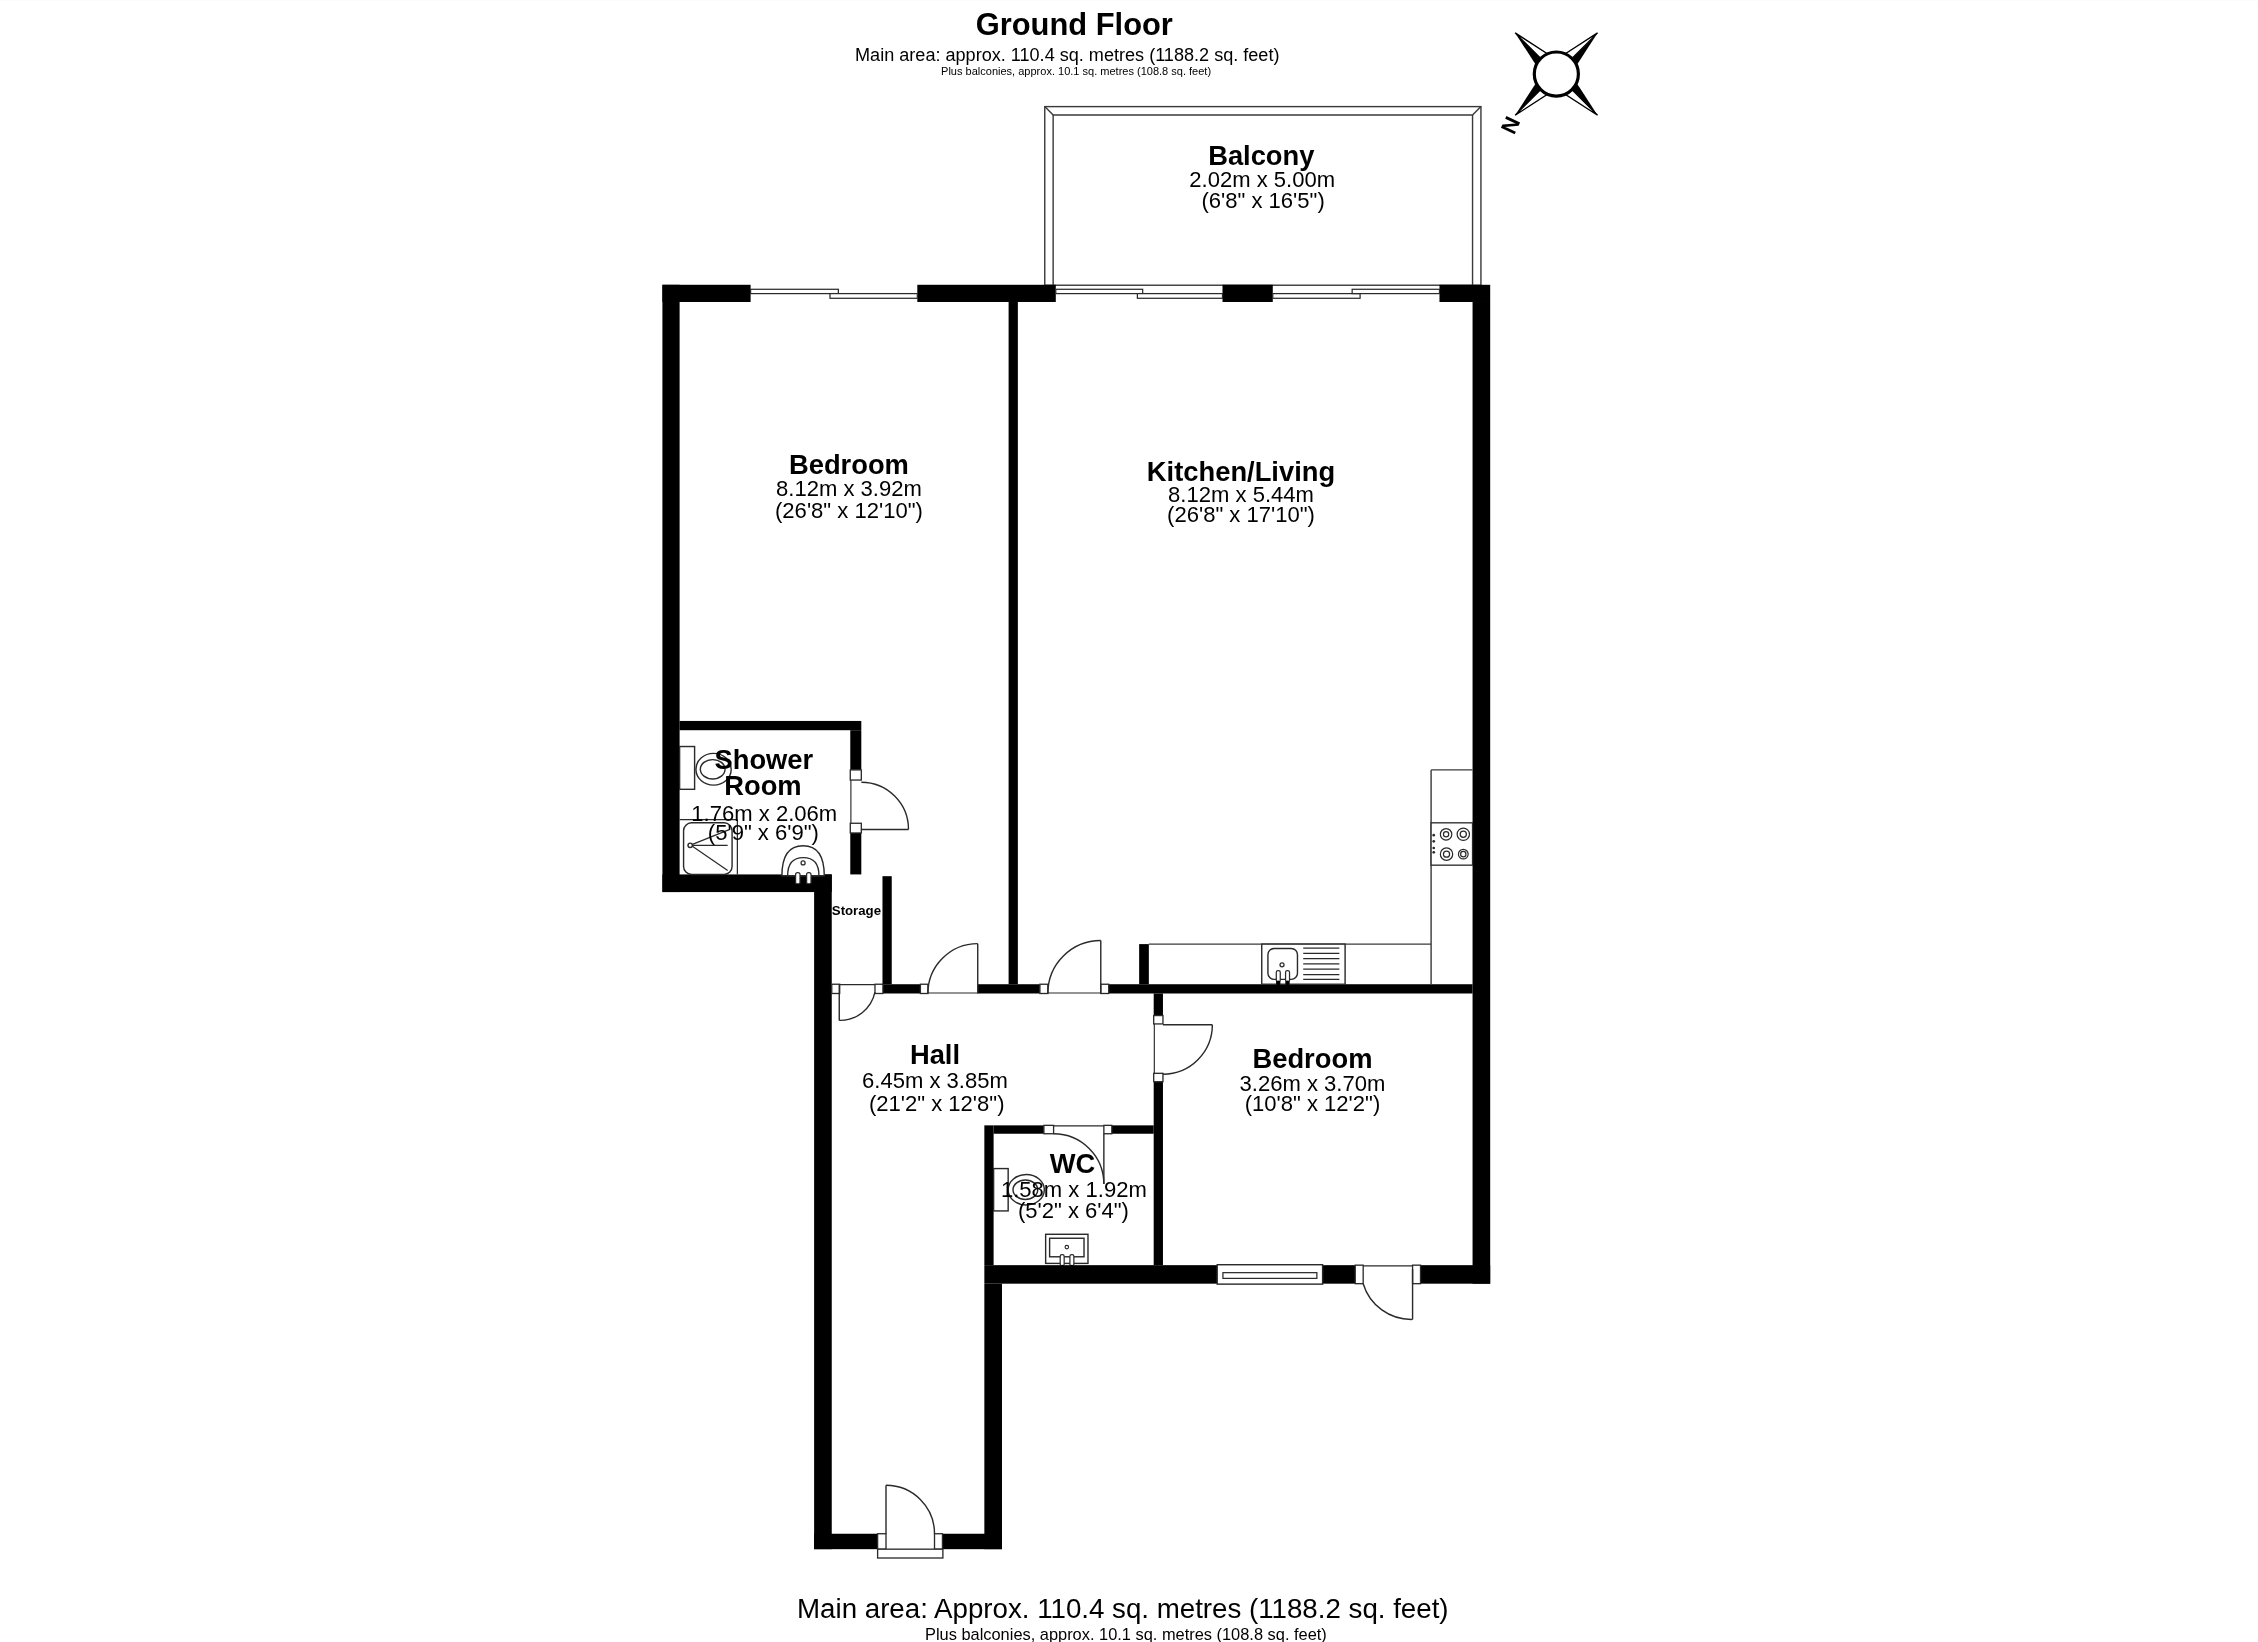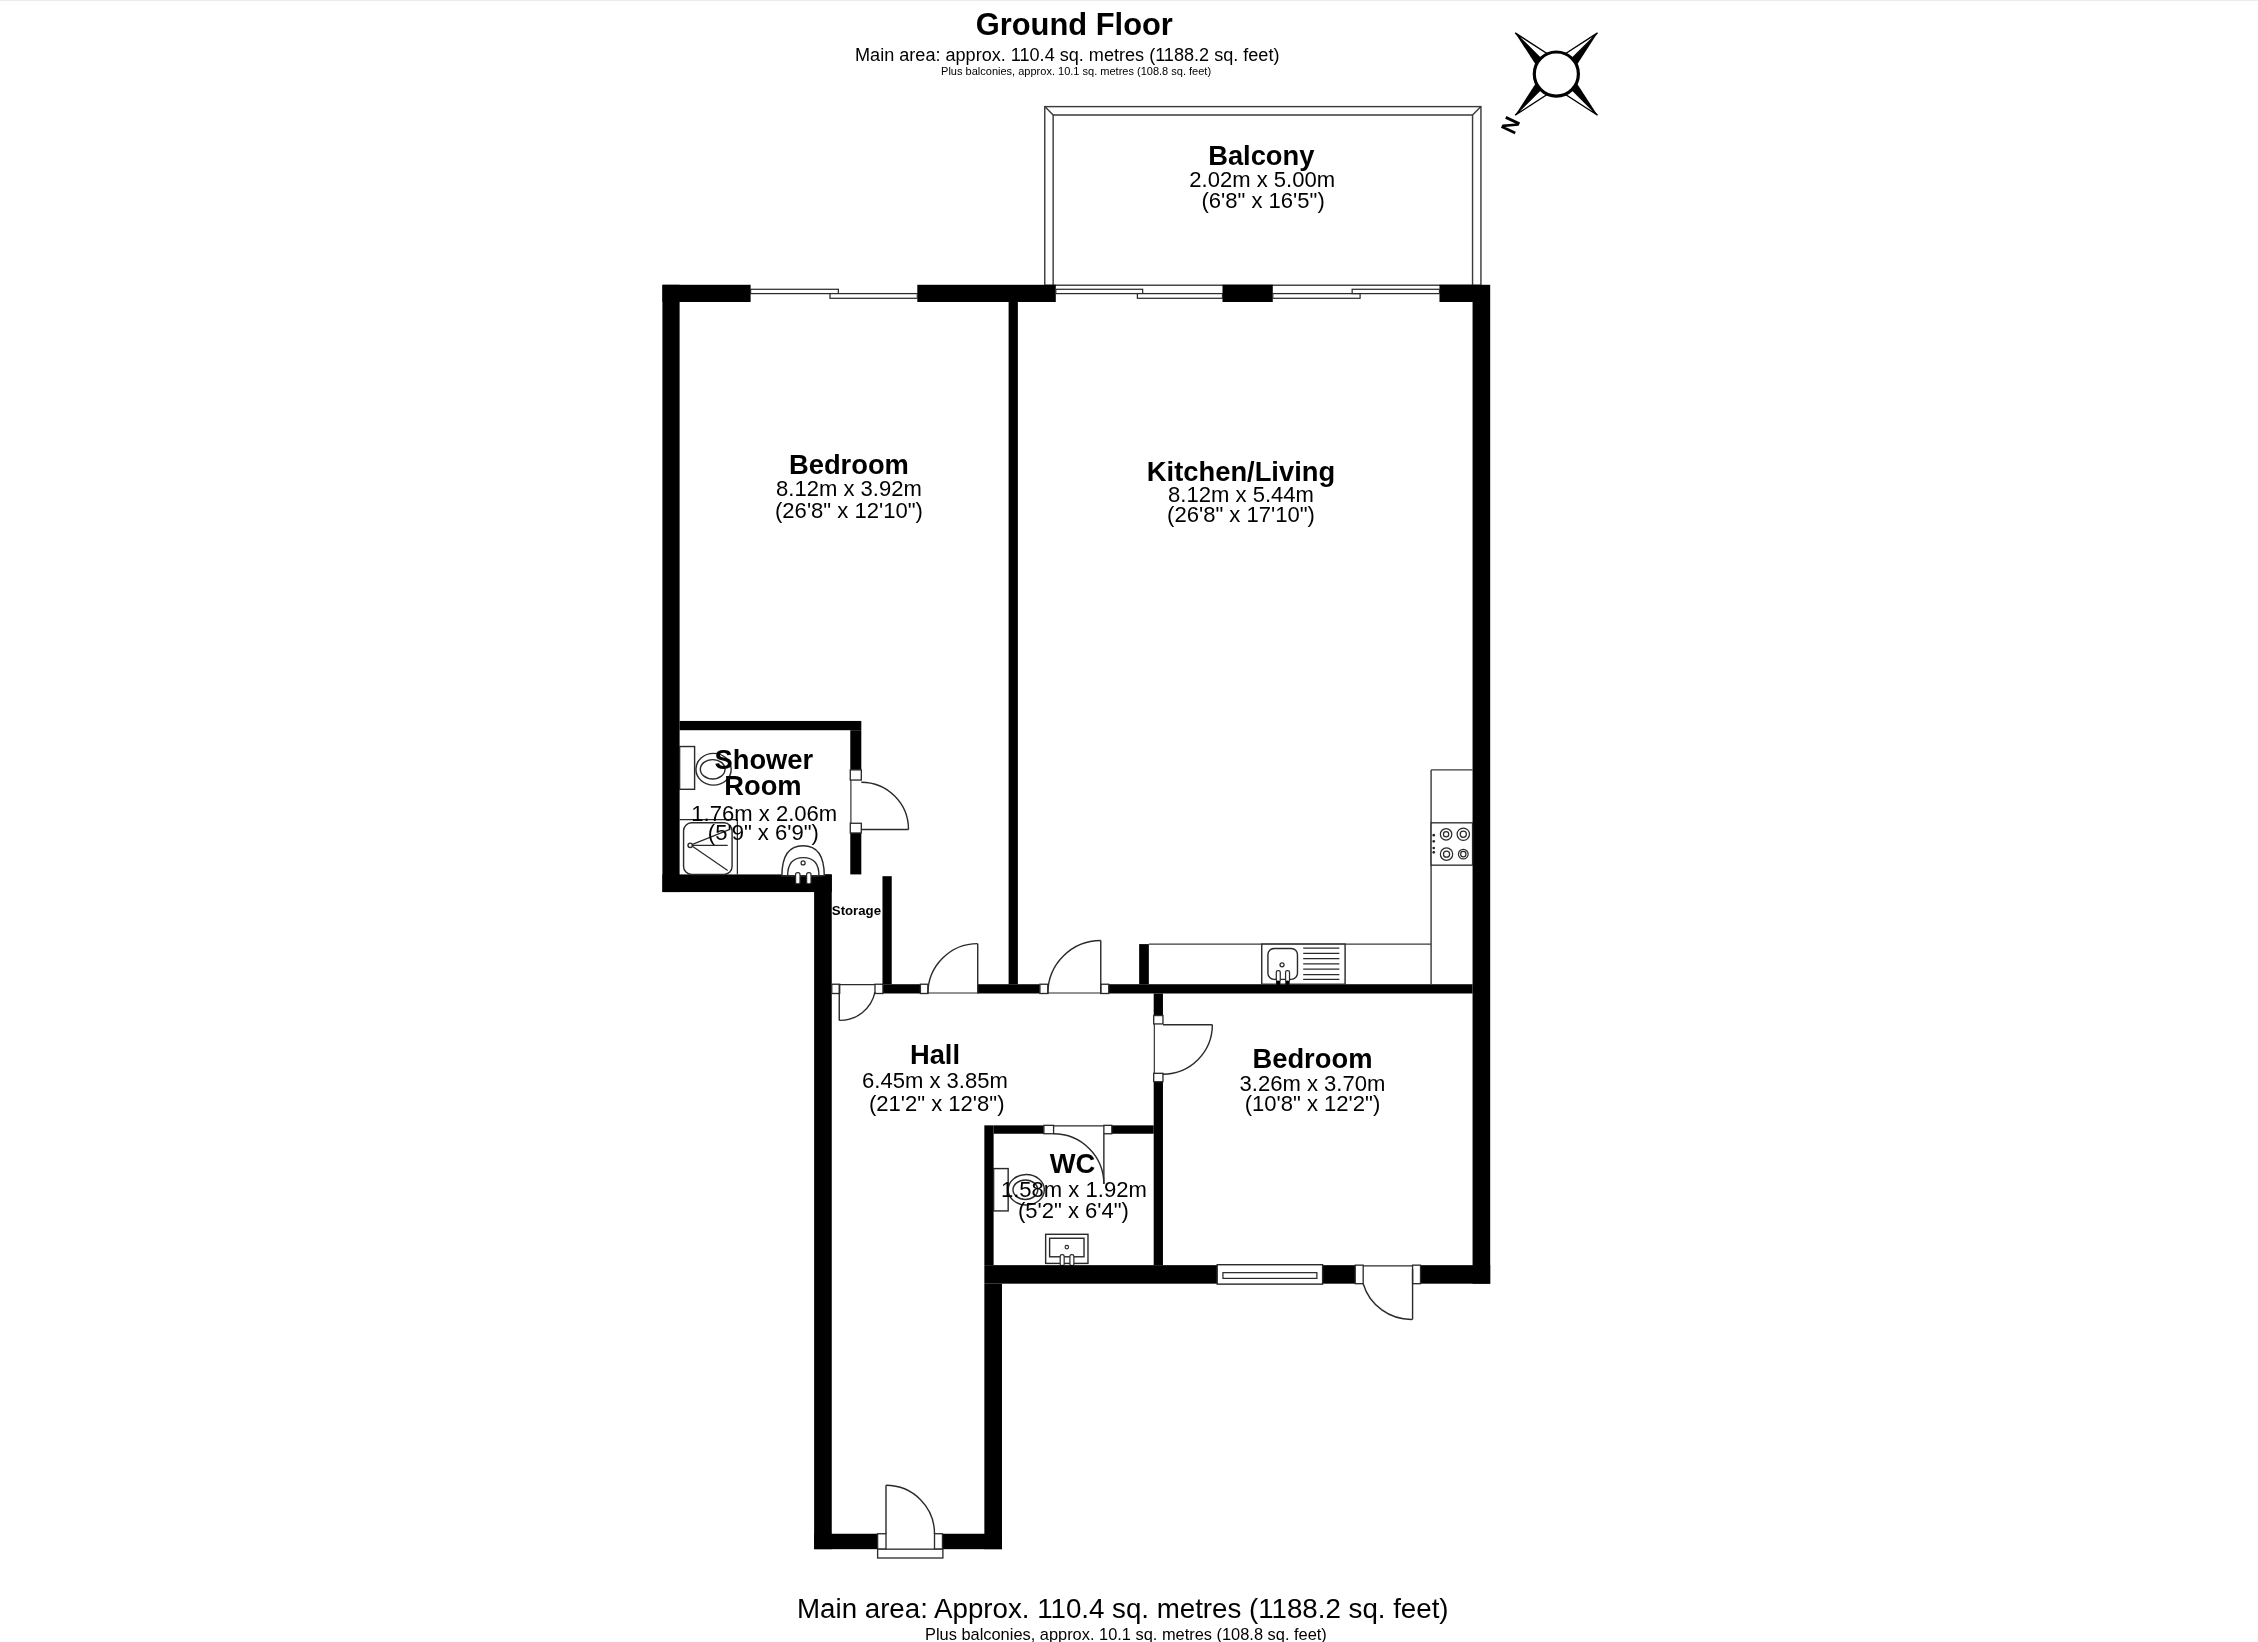--- a/index.html
+++ b/index.html
@@ -1,16 +1,16 @@
 <!DOCTYPE html>
 <html style="font-size:14px"><head>
 <meta charset="utf-8">
 <style>
   html,body{margin:0;padding:0;background:#ffffff;}
-  .page{position:relative;width:2258px;height:1643px;background:#f0abfc;overflow:hidden;filter:grayscale(1);}
+  .page{position:relative;width:2258px;height:1643px;background:#fef9c3;overflow:hidden;filter:grayscale(1);}
   svg{display:block;}
   text{font-family:"Liberation Sans",sans-serif;fill:#000000;}
   .rt{font-weight:bold;font-size:31px;}
   .rd{font-size:25px;}
 </style>
 </head>
 <body>
 <div class="page">
 <svg width="2258" height="1643" viewBox="0 0 2560 1862">
 <rect x="0" y="0" width="2560" height="1862" fill="#ffffff"></rect>

